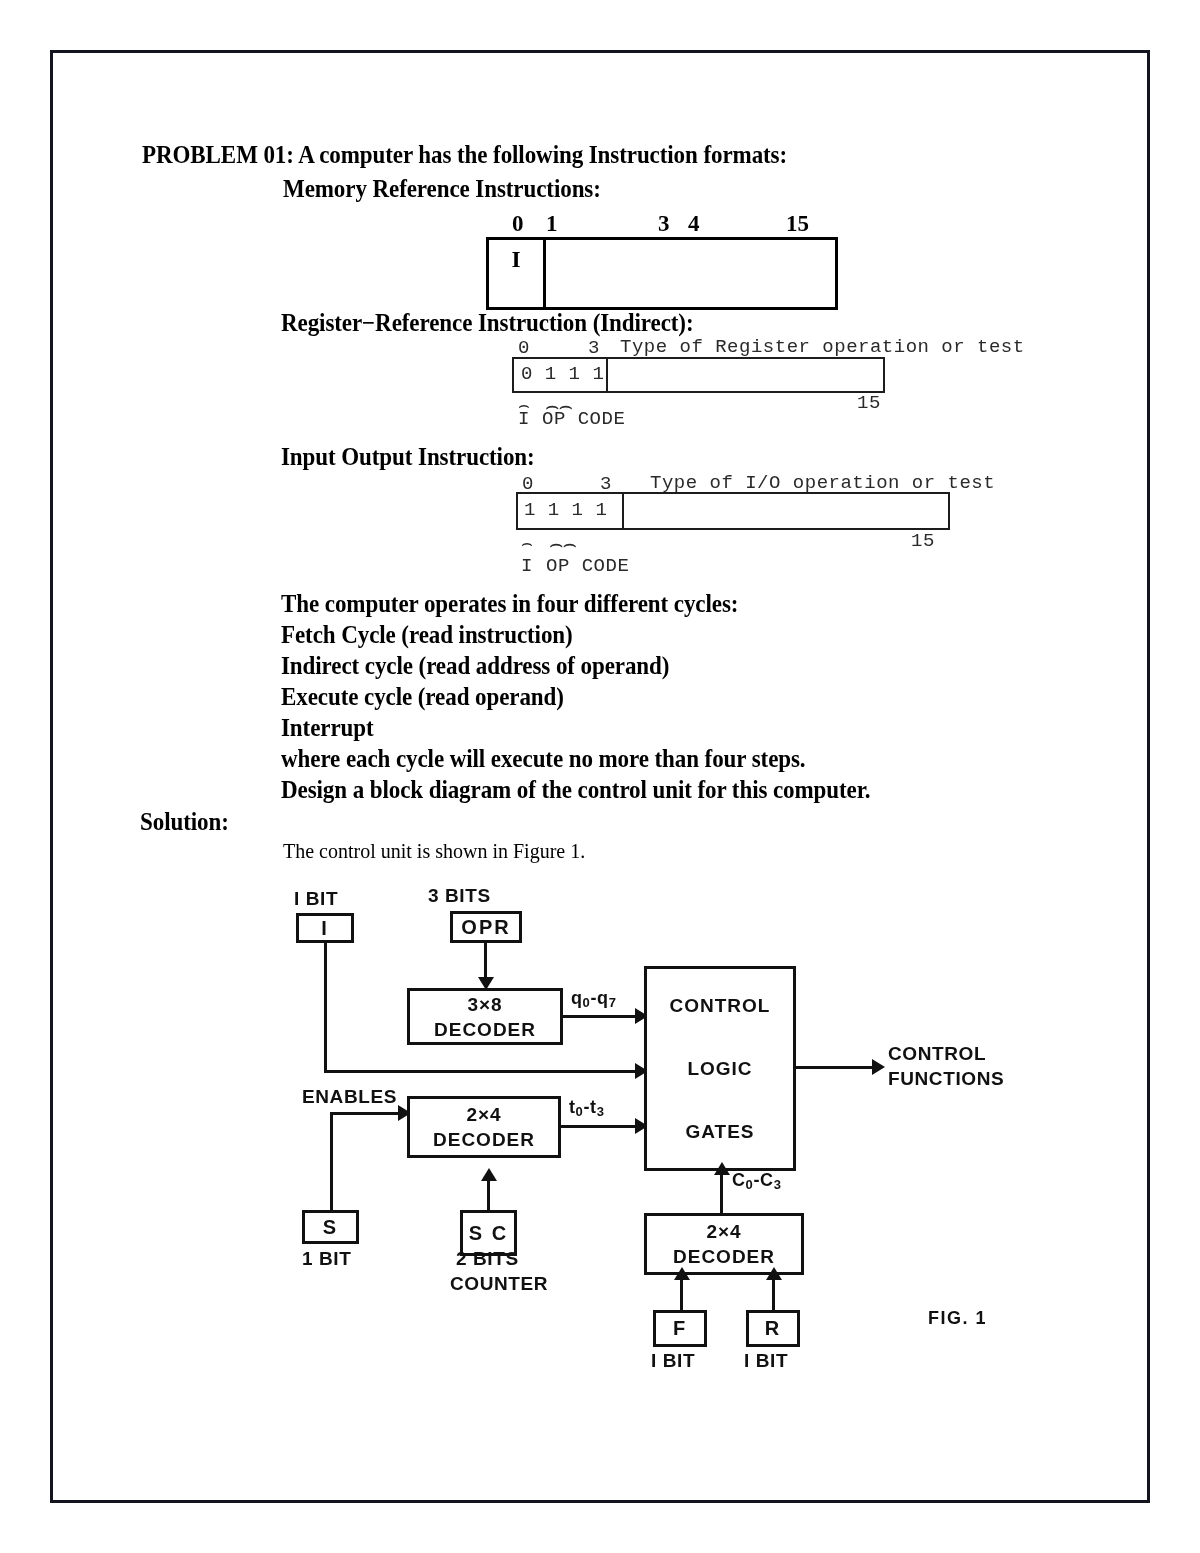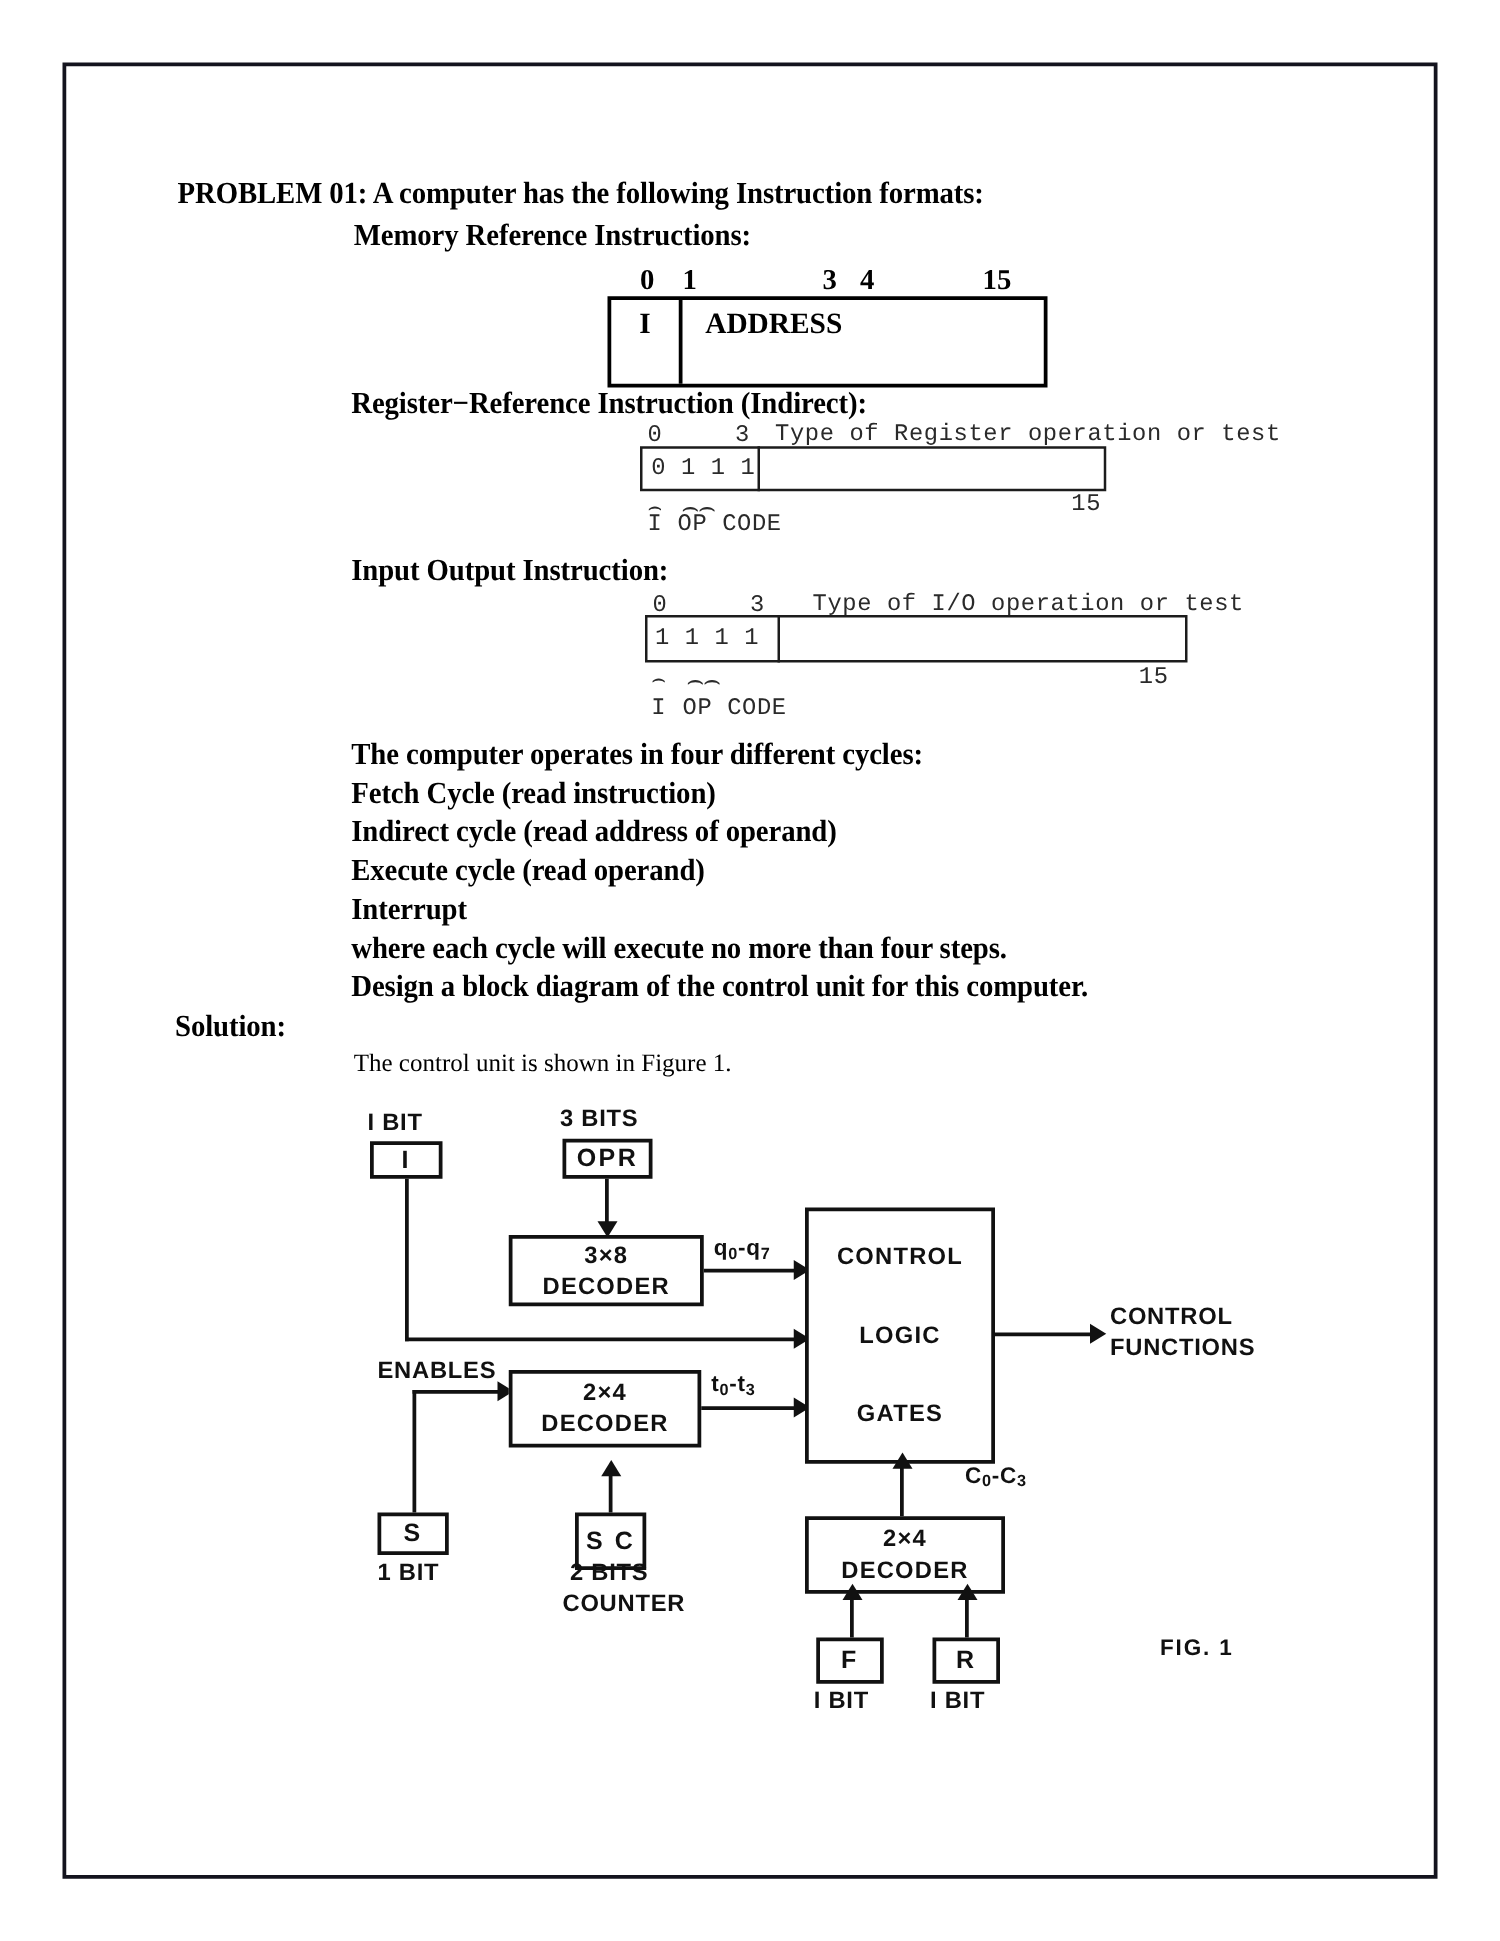--- a/index.html
+++ b/index.html
@@ -176,23 +176,20 @@
     <span style="left:26px;">0</span>
     <span style="left:60px;">1</span>
     <span style="left:172px;">3</span>
     <span style="left:202px;">4</span>
     <span style="left:300px;">15</span>
   </div>
   <div id="mri-table">
     <div class="cell c-i">
       <span>I</span>
     </div>
-    <div class="cell c-addr">
-      <span>ADDRESS</span>
-    </div>
   </div>
 </div>
 
 <div class="hdr" style="left:281px; top:309px;">Register−Reference Instruction (Indirect):</div>
 
 <div>
   <div class="tw" style="left:518px; top:337px;">0</div>
   <div class="tw" style="left:588px; top:337px;">3</div>
   <div class="tw" style="left:620px; top:336px;">Type of Register operation or test</div>
 
@@ -242,21 +239,21 @@
 
   <div class="figlbl" style="left:14px; top:8px;">I BIT</div>
   <div class="blk small" style="left:16px; top:33px; width:58px; height:30px;">
     <span>I</span>
   </div>
 
   <div class="ln v" style="left:44px; top:63px; height:130px;"></div>
   <div class="ln h" style="left:44px; top:190px; width:320px;"></div>
   <div class="arw r" style="left:355px; top:183px;"></div>
 
-  <div class="figlbl" style="left:168px; top:5px;text-align:right;">3 BITS</div>
+  <div class="figlbl" style="left:148px; top:5px;text-align:right;">3 BITS</div>
   <div class="blk small" style="left:170px; top:31px; width:72px; height:32px;">
     <span>OPR</span>
   </div>
   <div class="ln v" style="left:204px; top:63px; height:38px;"></div>
   <div class="arw d" style="left:198px; top:97px;"></div>
 
   <div class="blk" style="left:127px; top:108px; width:156px; height:57px;">
     <span>3×8</span>
     <span>DECODER</span>
   </div>
@@ -300,21 +297,21 @@
     <span>GATES</span>
   </div>
 
   <div class="ln h" style="left:516px; top:186px; width:84px;"></div>
   <div class="arw r" style="left:592px; top:179px;"></div>
   <div class="figlbl" style="left:608px; top:163px;">CONTROL</div>
   <div class="figlbl" style="left:608px; top:188px;">FUNCTIONS</div>
 
   <div class="ln v" style="left:440px; top:291px; height:43px;"></div>
   <div class="arw u" style="left:434px; top:282px;"></div>
-  <div class="figlbl tiny" style="left:452px; top:290px;margin-left:40px;">
+  <div class="figlbl tiny" style="left:452px; top:290px;">
     <span>C</span><sub>0</sub><span>-C</span><sub>3</sub>
   </div>
 
   <div class="blk" style="left:364px; top:333px; width:160px; height:62px;">
     <span>2×4</span>
     <span>DECODER</span>
   </div>
 
   <div class="ln v" style="left:400px; top:395px; height:38px;"></div>
   <div class="arw u" style="left:394px; top:387px;"></div>

